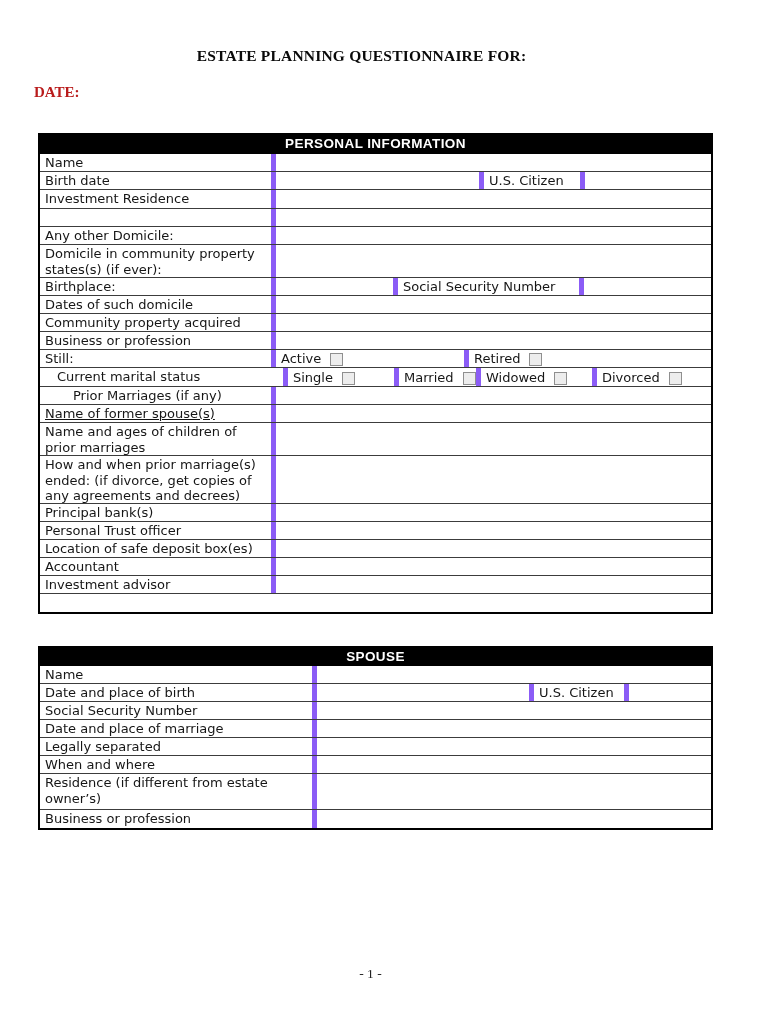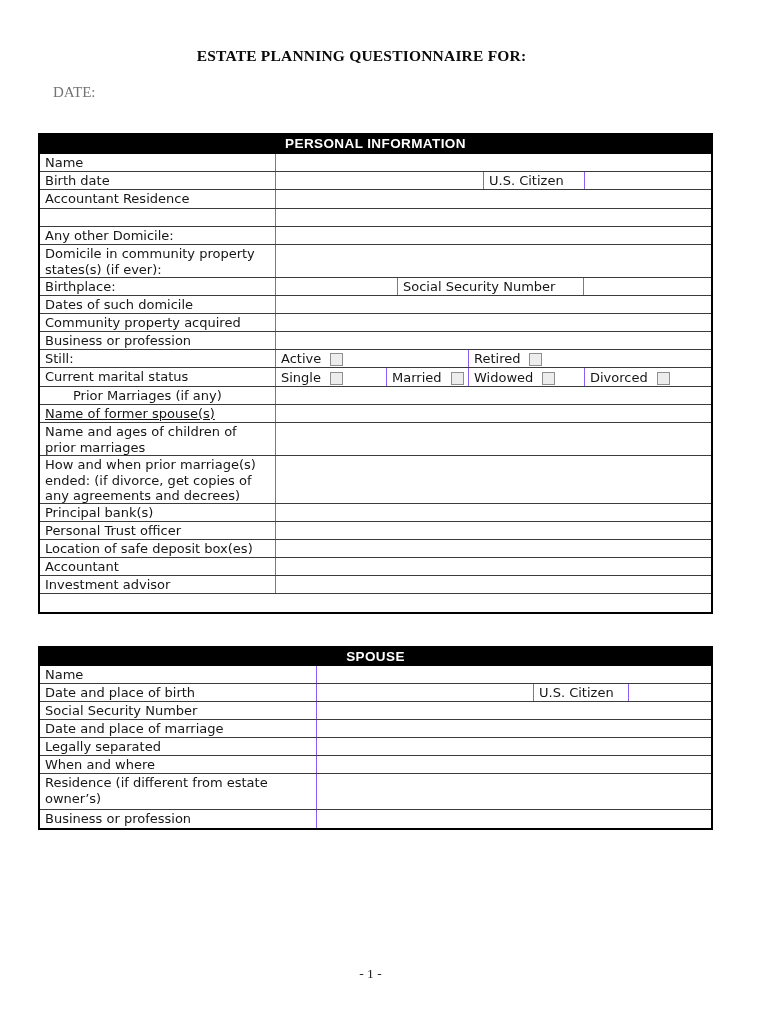--- a/index.html
+++ b/index.html
@@ -7,41 +7,41 @@
     width:770px;height:1024px;background:#ffffff;position:relative;
     font-family:"DejaVu Sans","Liberation Sans",sans-serif;color:#111;
     overflow:hidden;
   }
   .title{
     position:absolute;top:47px;left:24px;width:675px;text-align:center;
     font-family:"Liberation Serif",serif;font-weight:bold;font-size:15.5px;
     letter-spacing:.2px;color:#0a0a0a;
   }
   .date{
-    position:absolute;top:84px;left:53px;
-    font-family:"Liberation Serif",serif;font-weight:normal;font-size:15px;color:#737373;
+    position:absolute;top:84px;left:34px;
+    font-family:"Liberation Serif",serif;font-weight:bold;font-size:15px;color:#b91c1c;
   }
   .tbl{
     position:absolute;left:38px;width:675px;box-sizing:border-box;
     border:2px solid #000;background:#fff;
   }
   #personal{top:133px;}
   #spouse{top:646px;}
   .hdr{
     background:#000;color:#fff;text-align:center;
     font-family:"Liberation Sans",sans-serif;font-weight:bold;font-size:13.5px;
     letter-spacing:.4px;box-sizing:border-box;
   }
   .row{display:flex;box-sizing:border-box;background:#fff;}
   .row:not(:last-child){border-bottom:1px solid #3c3c3c;}
   .cell{
     box-sizing:border-box;padding:1px 4px 0 5px;
     font-size:13px;line-height:15.5px;overflow:hidden;color:#161616;
   }
-  .cell:not(:last-child){border-right:1px solid #8b5cf6;}
+  .cell:not(:last-child){border-right:5px solid #8b5cf6;}
   .flex1{flex:1 1 auto;}
   .check{display:flex;align-items:center;gap:9px;}
   .box{
     width:13px;height:13px;flex:0 0 auto;margin-top:1px;
     background:#ededed;border:1px solid #8f8f8f;box-sizing:border-box;
   }
   .footer{
     position:absolute;top:966px;left:33px;width:675px;text-align:center;
     font-family:"Liberation Serif",serif;font-size:13.5px;color:#222;
   }
@@ -58,21 +58,21 @@
       <div class="cell" style="flex: 0 0 236px; width: 236px;">Name</div>
       <div class="cell flex1"></div>
     </div>
     <div class="row" style="height: 18px;">
       <div class="cell" style="flex: 0 0 236px; width: 236px;">Birth date</div>
       <div class="cell" style="flex: 0 0 208px; width: 208px;"></div>
       <div class="cell" style="flex: 0 0 101px; width: 101px;">U.S. Citizen</div>
       <div class="cell flex1"></div>
     </div>
     <div class="row" style="height: 19px;">
-      <div class="cell" style="flex: 0 0 236px; width: 236px;">Accountant Residence</div>
+      <div class="cell" style="flex: 0 0 236px; width: 236px;">Investment Residence</div>
       <div class="cell flex1"></div>
     </div>
     <div class="row" style="height: 18px;">
       <div class="cell" style="flex: 0 0 236px; width: 236px;"></div>
       <div class="cell flex1"></div>
     </div>
     <div class="row" style="height: 18px;">
       <div class="cell" style="flex: 0 0 236px; width: 236px;">Any other Domicile:</div>
       <div class="cell flex1"></div>
     </div>
@@ -102,21 +102,21 @@
       <div class="cell" style="flex: 0 0 236px; width: 236px;">Still:</div>
       <div class="cell check" style="flex: 0 0 193px; width: 193px;">
         <span>Active</span>
         <span class="box"></span>
       </div>
       <div class="cell flex1 check">
         <span>Retired</span>
         <span class="box"></span>
       </div>
     </div>
-    <div class="row" style="height: 19px;">
+    <div class="row" style="height: 19px; padding-left: 12px;">
       <div class="cell" style="flex: 0 0 236px; width: 236px;">Current marital status</div>
       <div class="cell check" style="flex: 0 0 111px; width: 111px;">
         <span>Single</span>
         <span class="box"></span>
       </div>
       <div class="cell check" style="flex: 0 0 82px; width: 82px;">
         <span>Married</span>
         <span class="box"></span>
       </div>
       <div class="cell check" style="flex: 0 0 116px; width: 116px;">

